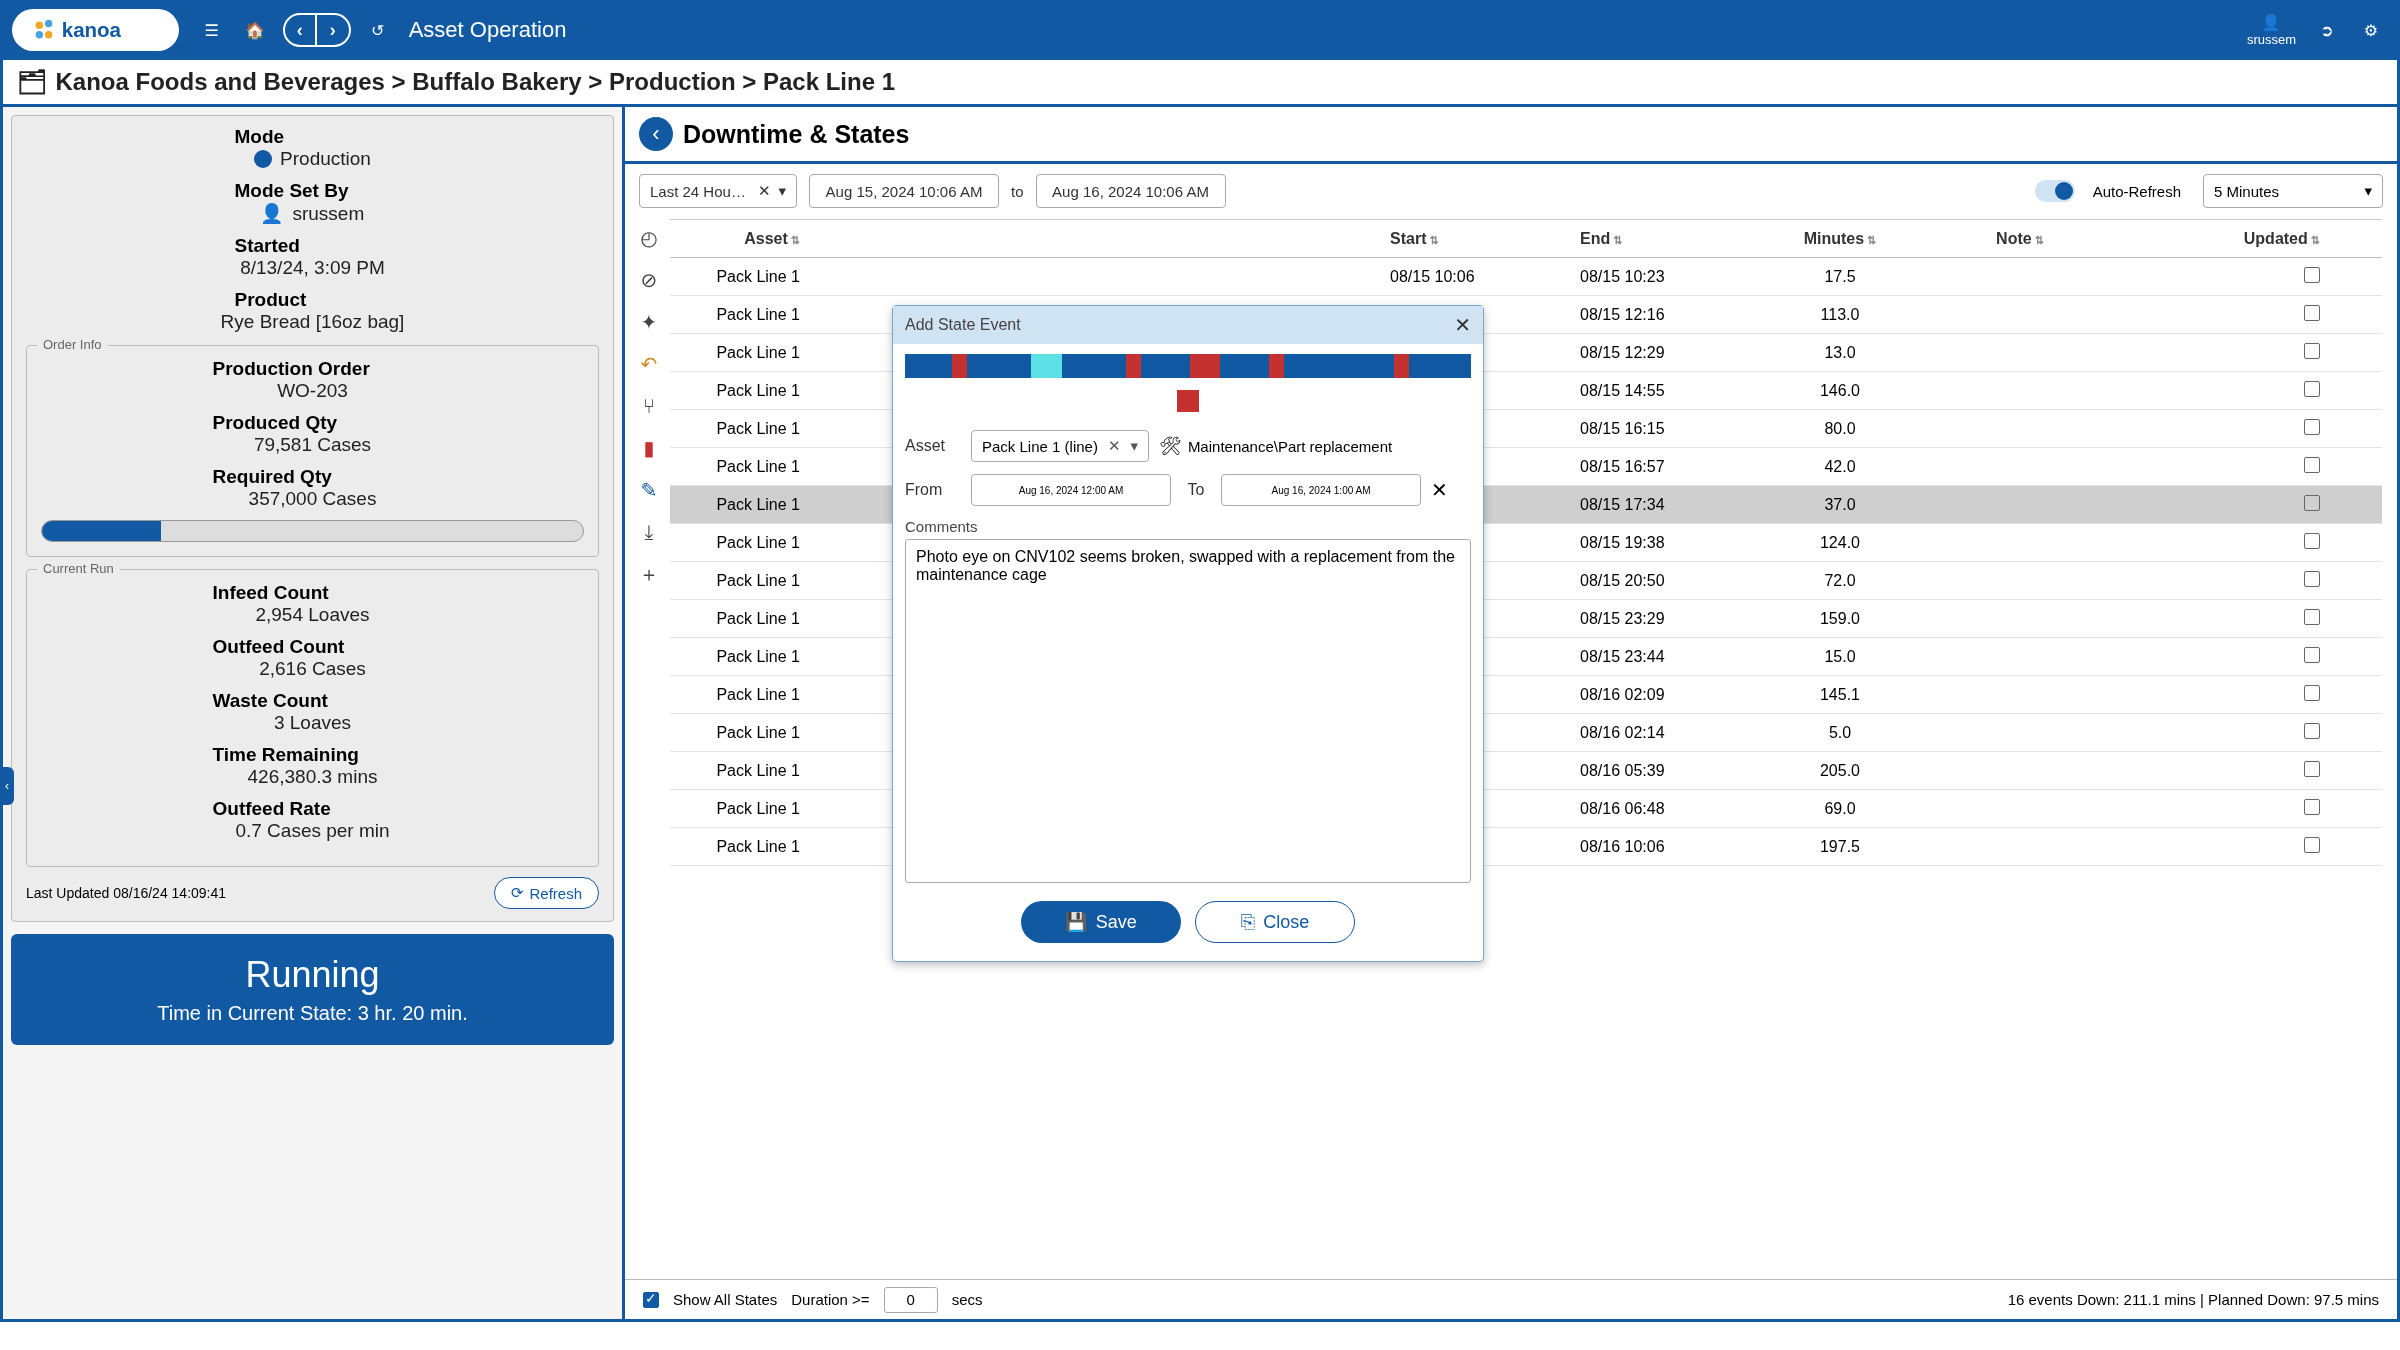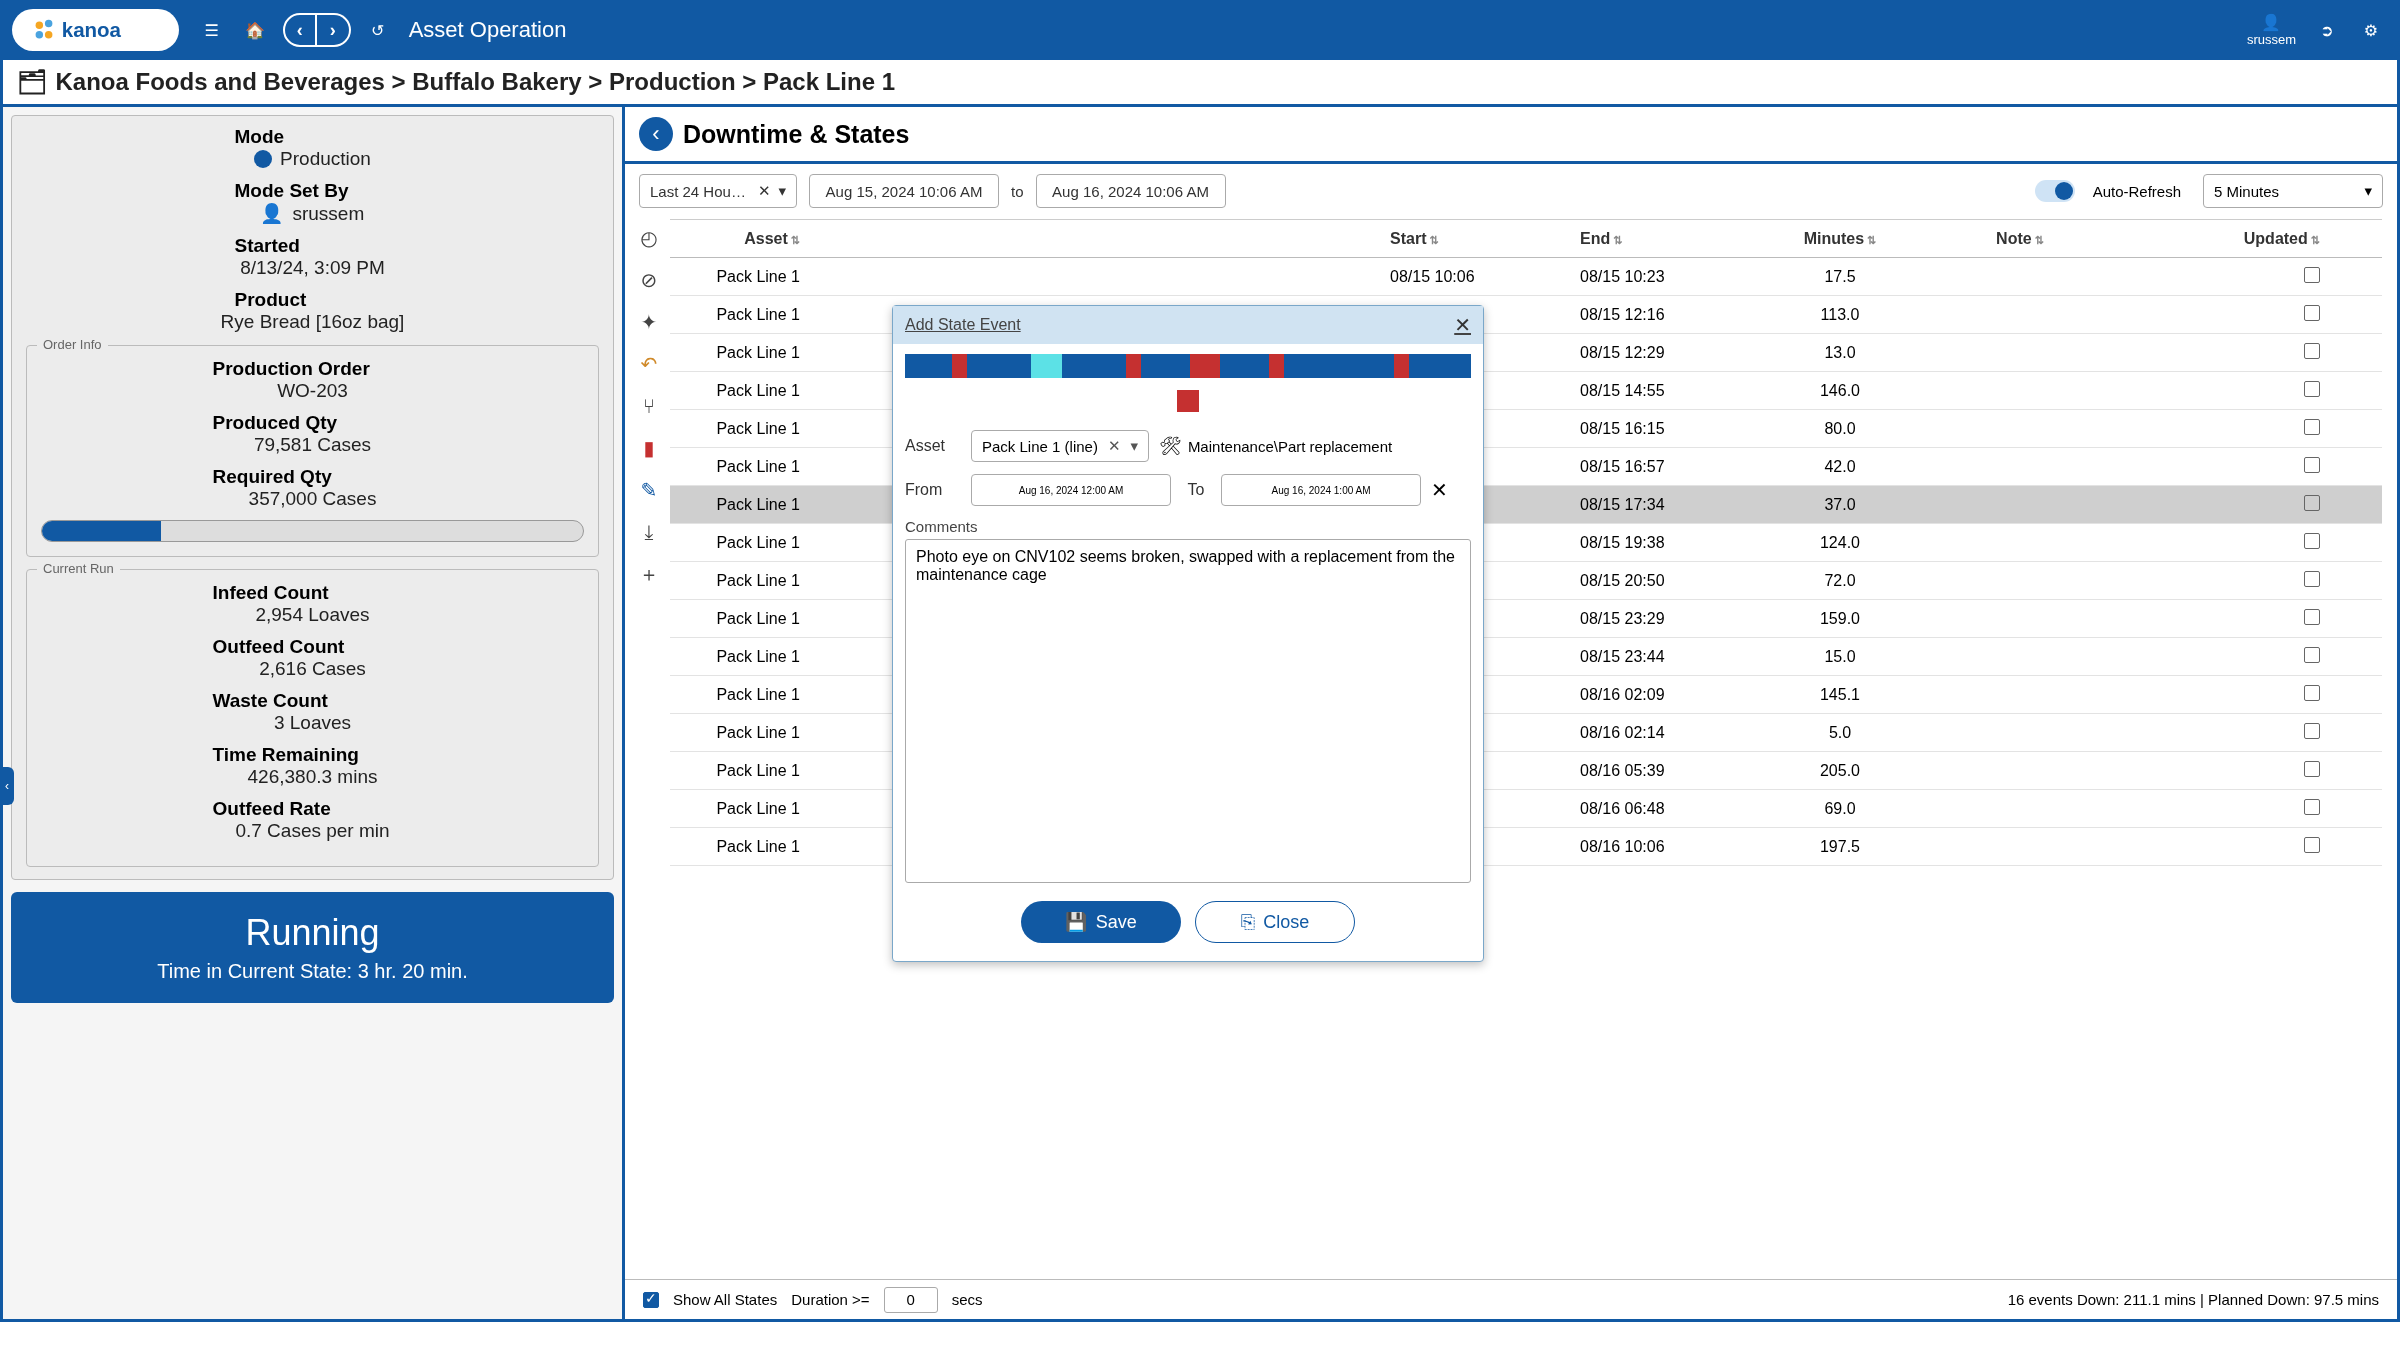--- a/index.html
+++ b/index.html
@@ -73,21 +73,21 @@
 .cell-upd { text-align: right; padding-right: 40px; }
 .chk { width: 16px; height: 16px; border: 1.5px solid #666; border-radius: 2px; display: inline-block; }
 .chk.on { background: #1159A3; border-color:#1159A3; position:relative;}
 .chk.on::after{content:"✓"; color:#fff; position:absolute; top:-3px; left:1px; font-size:14px;}
 
 .footer-bar { border-top: 1px solid #bbb; height: 40px; display: flex; align-items: center; padding: 0 18px; font-size: 15px; gap: 14px; }
 .footer-bar .spacer { flex: 1; }
 .dur-input { width: 54px; height: 26px; border: 1px solid #aaa; border-radius: 3px; text-align: center; font-size:15px;}
 
 .modal { position: absolute; top: 305px; left: 892px; width: 592px; background: #fff; border: 1px solid #7aa7c9; border-radius: 4px; box-shadow: 0 3px 10px rgba(0,0,0,.25); z-index: 50; }
-.modal-hd { background: #d0e3f2; height: 38px; display: flex; align-items: center; justify-content: space-between; padding: 0 12px; color: #444; font-size: 16px; text-decoration: underline; }
+.modal-hd { background: #d0e3f2; height: 38px; display: flex; align-items: center; justify-content: space-between; padding: 0 12px; color: #444; font-size: 16px; }
 .modal-hd .x { cursor: pointer; font-size: 20px; color: #333; }
 .modal-body { padding: 10px 12px 18px; }
 .stripe { height: 24px; background: #1159A3; display: flex; gap:2px; margin-bottom: 22px; }
 .stripe .seg { height:100%; }
 .stripe .b { background:#1159A3; }
 .stripe .r { background:#c53030; }
 .stripe .c { background:#5ce1e6; }
 .stripe-marker { width:22px; height:22px; background:#c53030; margin: -10px auto 18px auto; }
 .frow { display: flex; align-items: center; gap: 10px; margin-bottom: 12px; font-size:16px; }
 .frow .flab { width: 56px; color: #333; }
@@ -210,20 +210,28 @@
         <div class="info-row">
             <span class="lab" style="width:200px">Time Remaining</span>
             <span class="val">426,380.3 mins</span>
           </div>
         <div class="info-row">
             <span class="lab" style="width:200px">Outfeed Rate</span>
             <span class="val">0.7 Cases per min</span>
           </div>
       </div>
 
+      <div class="last-upd-row">
+        <span>Last Updated 08/16/24 14:09:41</span>
+        <span class="spacer"></span>
+        <button class="refresh-btn">
+            <span>⟳</span>
+            <span>Refresh</span>
+          </button>
+      </div>
     </div>
 
     <div class="state-card">
       <div class="big">Running</div>
       <div class="sub">Time in Current State: 3 hr. 20 min.</div>
     </div>
   </div>
 
   <div class="right-pane">
     <div class="sec-title">

